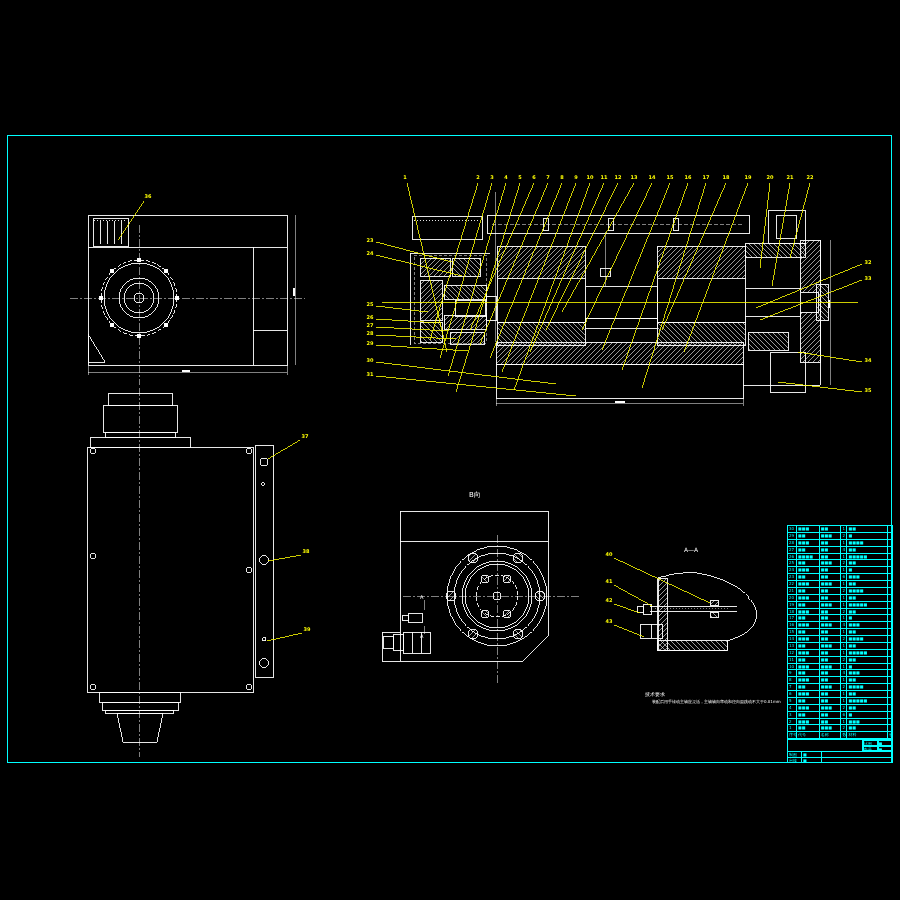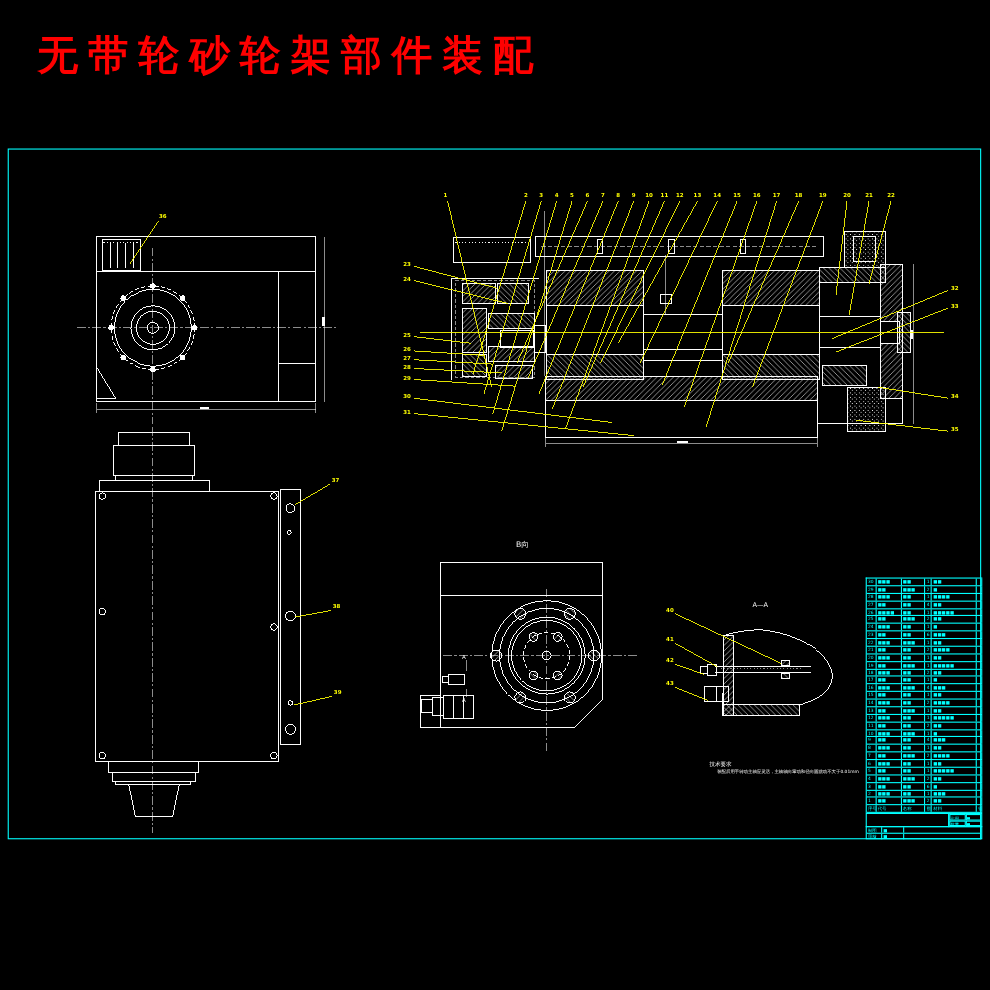--- a/index.html
+++ b/index.html
@@ -29,21 +29,20 @@
   .sign-row{flex:1;display:flex;border-bottom:1px solid #00ffff;box-sizing:border-box;}
   .sign-row:last-child{border-bottom:none;}
   .sign-cell{border-right:1px solid #00ffff;box-sizing:border-box;font-size:4px;
        line-height:5px;color:#00ffff;overflow:hidden;white-space:nowrap;padding-left:1px;}
 </style>
 </head>
 <body>
 
 <div id="stage">
 
-  <div id="drawing-title">无带轮砂轮架部件装配</div>
 
   <div id="frame"></div>
 
   <svg id="cad" width="900" height="900" shape-rendering="crispEdges">
     <defs>
       <pattern id="ph1" patternUnits="userSpaceOnUse" width="5" height="5">
         <path d="M0,5 L5,0" stroke="#ffffff" stroke-width="0.6"></path>
       </pattern>
       <pattern id="ph2" patternUnits="userSpaceOnUse" width="5" height="5">
         <path d="M0,0 L5,5" stroke="#ffffff" stroke-width="0.6"></path>

